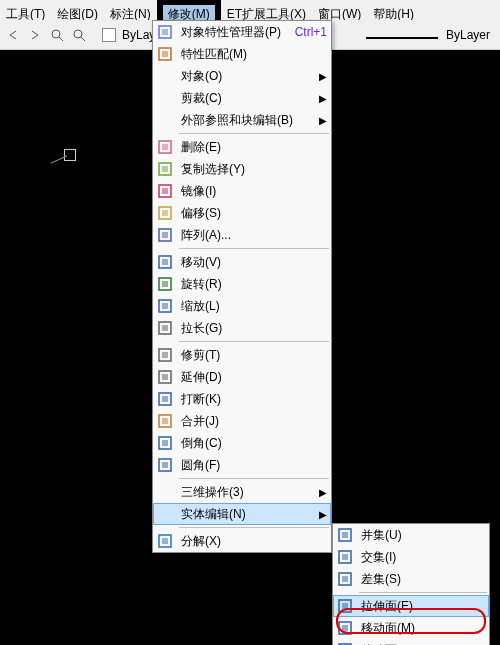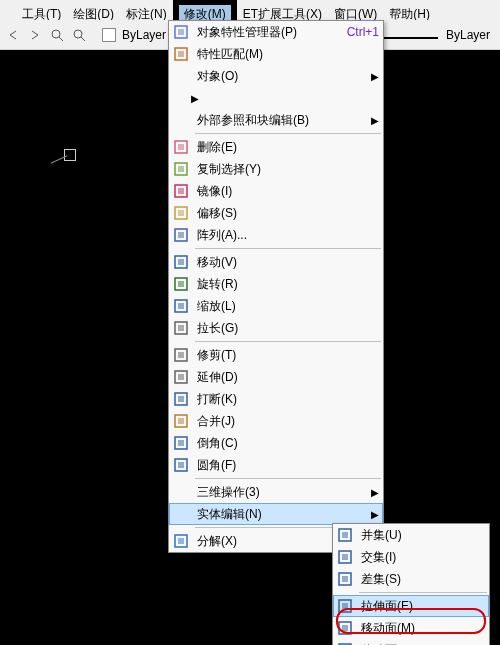--- a/index.html
+++ b/index.html
@@ -1,29 +1,29 @@
 <!DOCTYPE html>
 <html><head>
 <meta charset="utf-8">
 <style>
   *{box-sizing:border-box;margin:0;padding:0;font-family:"Microsoft YaHei",SimSun,Arial,sans-serif;font-size:12px;}
   body{background:#000;overflow:hidden;width:500px;height:645px;position:relative;}
-  .menubar{position:absolute;top:0;left:0;right:0;height:29px;background:#f0f0f0;display:flex;align-items:center;padding:0 16px;border-bottom:1px solid #d0d0d0;z-index:5;}
+  .menubar{position:absolute;top:0;left:0;right:0;height:29px;background:#f0f0f0;display:flex;align-items:center;padding:0 0;border-bottom:1px solid #d0d0d0;z-index:5;}
   .menubar-item{padding:2px 6px;cursor:default;}
   .menubar-item.active{background:#a8c8e8;border:6px solid #000000;padding:1px 5px;}
   .toolbar{position:absolute;top:20px;left:0;right:0;height:30px;background:#f0f0f0;display:flex;align-items:center;padding:0 4px;border-bottom:1px solid #d0d0d0;z-index:5;gap:4px;}
   .tb-icon{width:18px;height:18px;display:inline-flex;align-items:center;justify-content:center;}
   .tb-sep{width:4px;}
   .color-swatch{width:14px;height:14px;background:#fff;border:1px solid #888;}
   .linetype{width:72px;height:2px;background:#000;display:inline-block;}
   .canvas{position:absolute;top:50px;left:0;right:0;bottom:0;background:#000;z-index:1;}
   .ucs-marker{position:absolute;top:95px;left:60px;width:20px;height:20px;}
   .ucs-marker:before{content:"";position:absolute;width:10px;height:10px;border:1px solid #ccc;left:4px;top:4px;}
   .ucs-marker .line1{position:absolute;width:18px;height:1px;background:#888;top:14px;left:-10px;transform:rotate(-25deg);}
-  .dropdown{position:absolute;top:20px;left:152px;width:216px;background:#f8f8f8;border:1px solid #8a8a8a;box-shadow:2px 2px 4px rgba(0,0,0,.3);z-index:10;margin-left:16px;}
+  .dropdown{position:absolute;top:20px;left:152px;width:180px;background:#f8f8f8;border:1px solid #8a8a8a;box-shadow:2px 2px 4px rgba(0,0,0,.3);z-index:10;}
   .submenu{position:absolute;top:523px;left:332px;width:158px;background:#f8f8f8;border:1px solid #8a8a8a;box-shadow:2px 2px 4px rgba(0,0,0,.3);z-index:11;}
   .menu-row{display:flex;align-items:center;height:22px;padding:0 4px 0 2px;position:relative;}
   .menu-row.hover{background:#cde6ff;border:1px solid #6aa8e0;padding:0 3px 0 1px;}
   .menu-icon{width:20px;height:20px;display:inline-flex;align-items:center;justify-content:center;flex-shrink:0;}
   .menu-label{flex:1;padding-left:6px;white-space:nowrap;}
   .menu-accel{color:#6d28d9;padding-left:8px;}
   .menu-arrow{width:8px;font-size:10px;color:#000;}
   .menu-sep{height:1px;background:#c0c0c0;margin:2px 2px 2px 26px;}
   .highlight-ring{position:absolute;border:2px solid #d00;border-radius:12px;pointer-events:none;z-index:12;}
   
@@ -101,20 +101,21 @@
       </span>
       <span class="menu-label">特性匹配(M)</span>
     </div>
     <div class="menu-row">
       <span class="menu-icon"></span>
       <span class="menu-label">对象(O)</span>
       <span class="menu-arrow">▶</span>
     </div>
     <div class="menu-row">
       <span class="menu-icon"></span>
+      <span class="menu-label">剪裁(C)</span>
       <span class="menu-arrow">▶</span>
     </div>
     <div class="menu-row">
       <span class="menu-icon"></span>
       <span class="menu-label">外部参照和块编辑(B)</span>
       <span class="menu-arrow">▶</span>
     </div>
     <div class="menu-sep"></div>
     <div class="menu-row">
       <span class="menu-icon">

